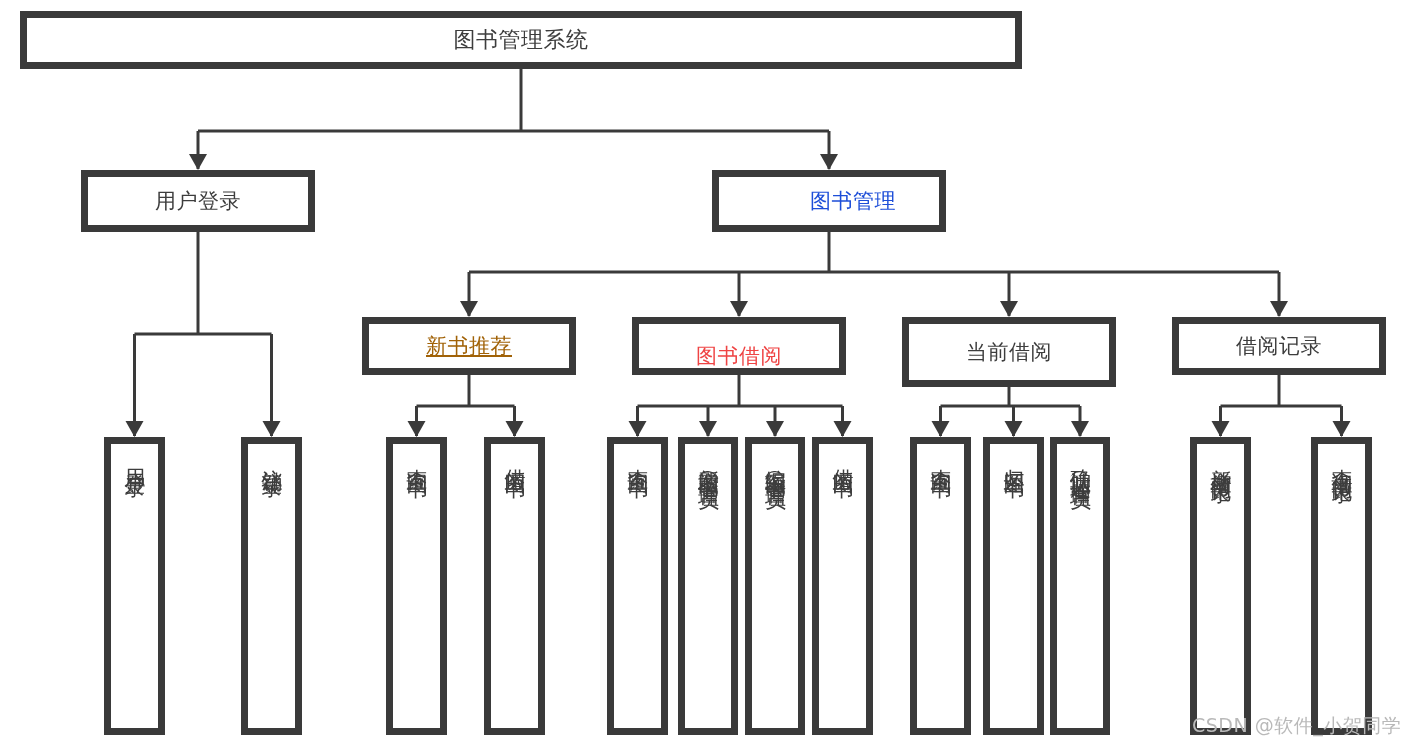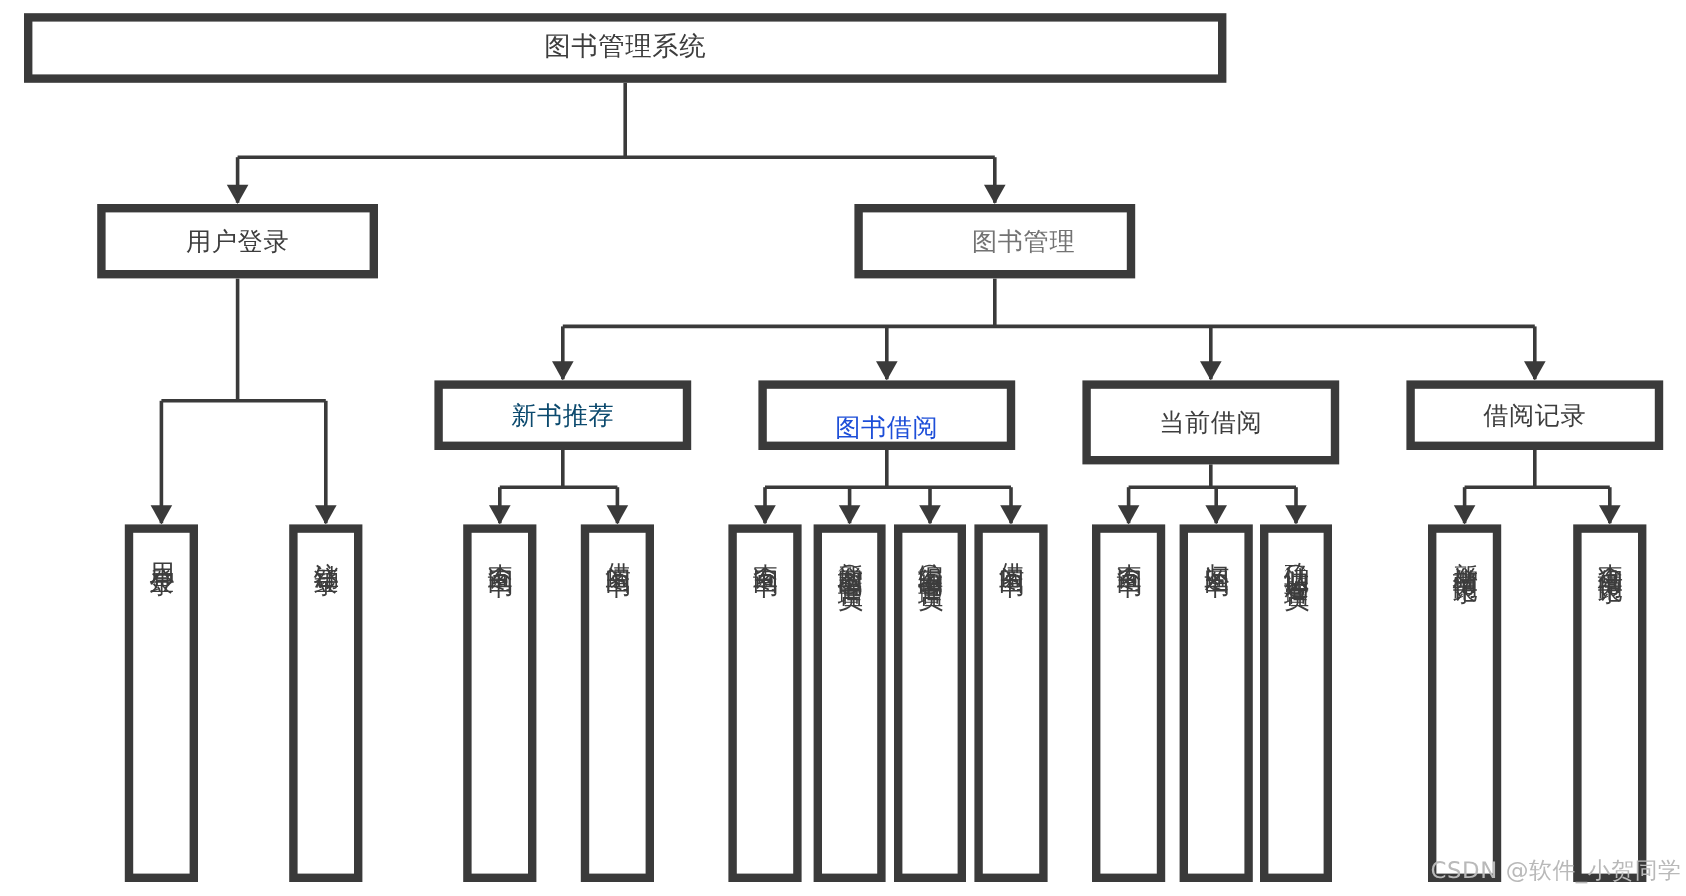--- a/index.html
+++ b/index.html
@@ -136,27 +136,27 @@
     </svg>
 
   <div id="nodes">
       <div class="node horiz root" style="left: 20px; top: 11px; width: 1002px; height: 58px; border-color: rgb(58, 58, 58); background: rgb(255, 255, 255);">
         <span class="label" style="color: rgb(61, 61, 61);">图书管理系统</span>
       </div>
       <div class="node horiz" style="left: 81px; top: 170px; width: 234px; height: 62px; border-color: rgb(58, 58, 58); background: rgb(255, 255, 255);">
         <span class="label" style="color: rgb(61, 61, 61);">用户登录</span>
       </div>
       <div class="node horiz" style="left: 712px; top: 170px; width: 234px; height: 62px; border-color: rgb(58, 58, 58); background: rgb(255, 255, 255);">
-        <span class="label" style="color: #737373; margin-left: 48px;">图书管理</span>
+        <span class="label" style="color: #1d4ed8; margin-left: 48px;">图书管理</span>
       </div>
       <div class="node horiz" style="left: 362px; top: 317px; width: 214px; height: 58px; border-color: rgb(58, 58, 58); background: rgb(255, 255, 255);">
-        <span class="label" style="color: #0c4a6e;">新书推荐</span>
+        <span class="label" style="color: #a16207; text-decoration: underline;">新书推荐</span>
       </div>
       <div class="node horiz" style="left: 632px; top: 317px; width: 214px; height: 58px; border-color: rgb(58, 58, 58); background: rgb(255, 255, 255);">
-        <span class="label" style="color: #1d4ed8; margin-top: 20px;">图书借阅</span>
+        <span class="label" style="color: #ef4444; margin-top: 20px;">图书借阅</span>
       </div>
       <div class="node horiz" style="left: 902px; top: 317px; width: 214px; height: 70px; border-color: rgb(58, 58, 58); background: rgb(255, 255, 255);">
         <span class="label" style="color: rgb(61, 61, 61);">当前借阅</span>
       </div>
       <div class="node horiz" style="left: 1172px; top: 317px; width: 214px; height: 58px; border-color: rgb(58, 58, 58); background: rgb(255, 255, 255);">
         <span class="label" style="color: rgb(61, 61, 61);">借阅记录</span>
       </div>
       <div class="node vert" style="left: 104px; top: 437px; width: 61px; height: 298px; border-color: rgb(58, 58, 58); background: rgb(255, 255, 255);">
         <span class="label" style="color: rgb(61, 61, 61);">用户登录</span>
       </div>

